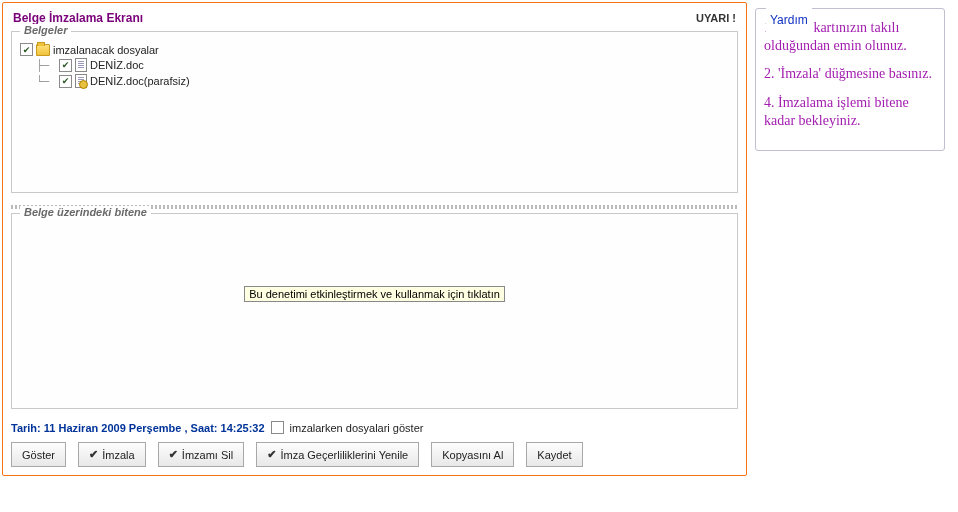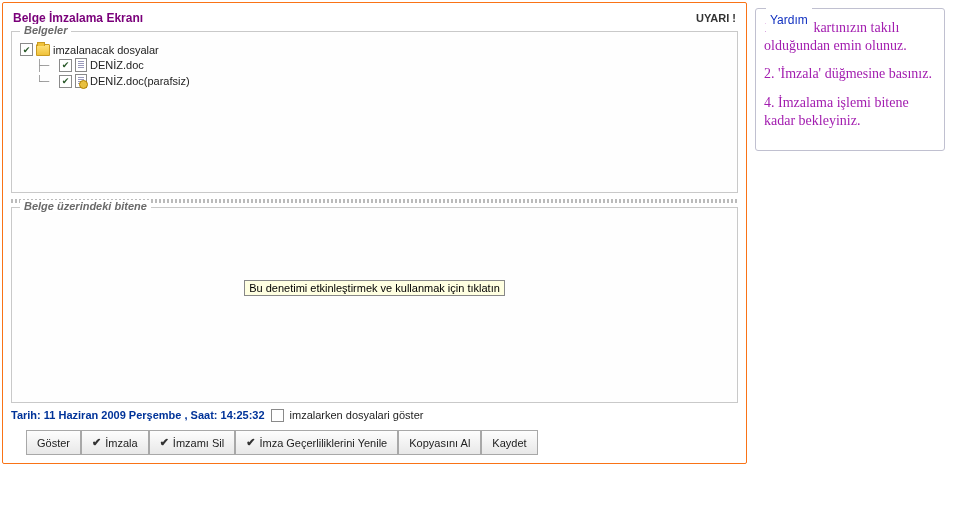--- a/index.html
+++ b/index.html
@@ -31,21 +31,21 @@
   font-weight: bold;
   font-size: 12px;
 }
 .warning {
   color: #333;
   font-weight: bold;
   font-size: 11px;
 }
 .fieldset-box {
   border: 1px solid #c9c9c9;
-  margin-bottom: 6px;
+  margin-bottom: 12px;
   background: #fefefe;
   position: relative;
 }
 .fieldset-box.docs { height: 162px; }
 .fieldset-box.sigs { height: 196px; }
 .legend {
   position: absolute;
   top: -8px;
   left: 8px;
   background: #fff;
@@ -139,39 +139,39 @@
   border: 1px solid #888;
   background: #ffffe1;
   padding: 1px 4px;
   font-size: 11px;
   color: #000;
   position: absolute;
   top: 72px;
 }
 .status-row {
   display: flex;
-  align-items: flex-start;
+  align-items: center;
   gap: 6px;
   margin: 4px 0 8px 0;
 }
 .status-text {
   color: #003399;
   font-weight: bold;
   font-size: 11px;
 }
 .cb-small {
   width: 13px; height: 13px;
   border: 1px solid #8a8a8a;
   background: #fff;
   cursor: pointer;
 }
 .status-label { color: #222; }
 .button-row {
   display: flex;
-  margin-left: 15px;
+  gap: 12px;
 }
 .btn {
   border: 1px solid #a8a8a8;
   background: linear-gradient(#fdfdfd,#e8e8e8);
   padding: 5px 10px;
   font-size: 11px;
   color: #222;
   cursor: pointer;
   display: inline-flex;
   align-items: center;

